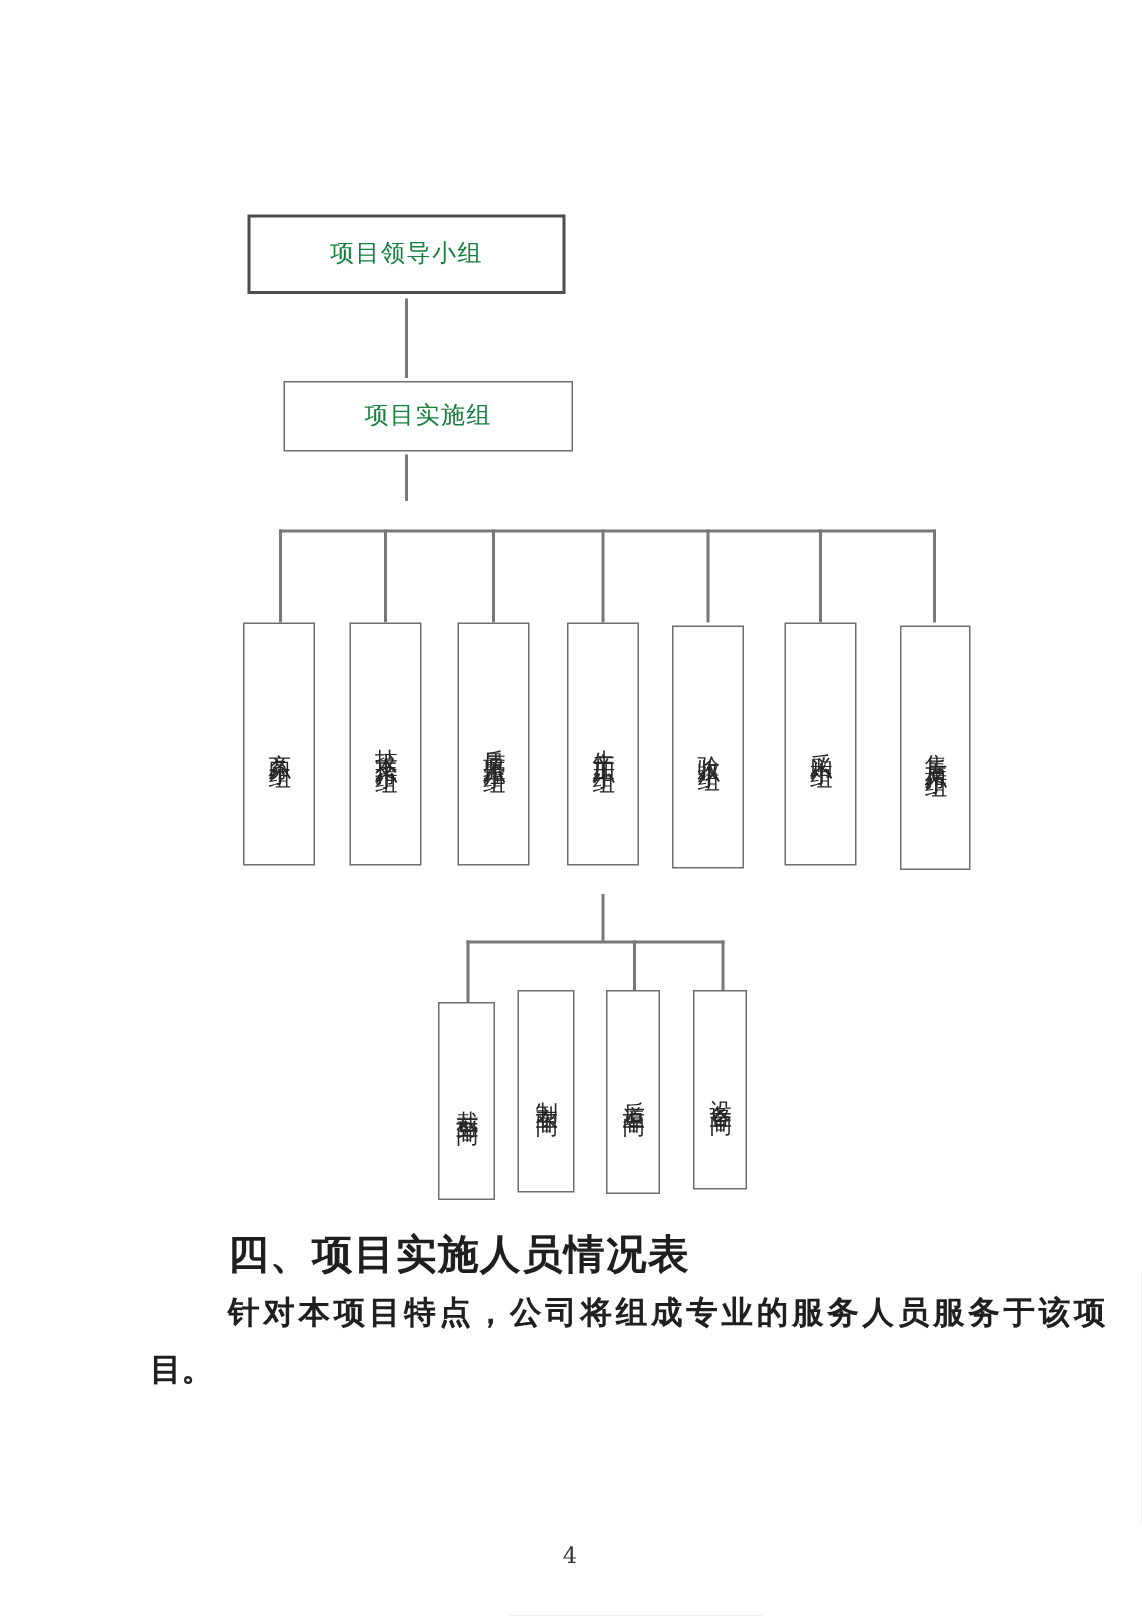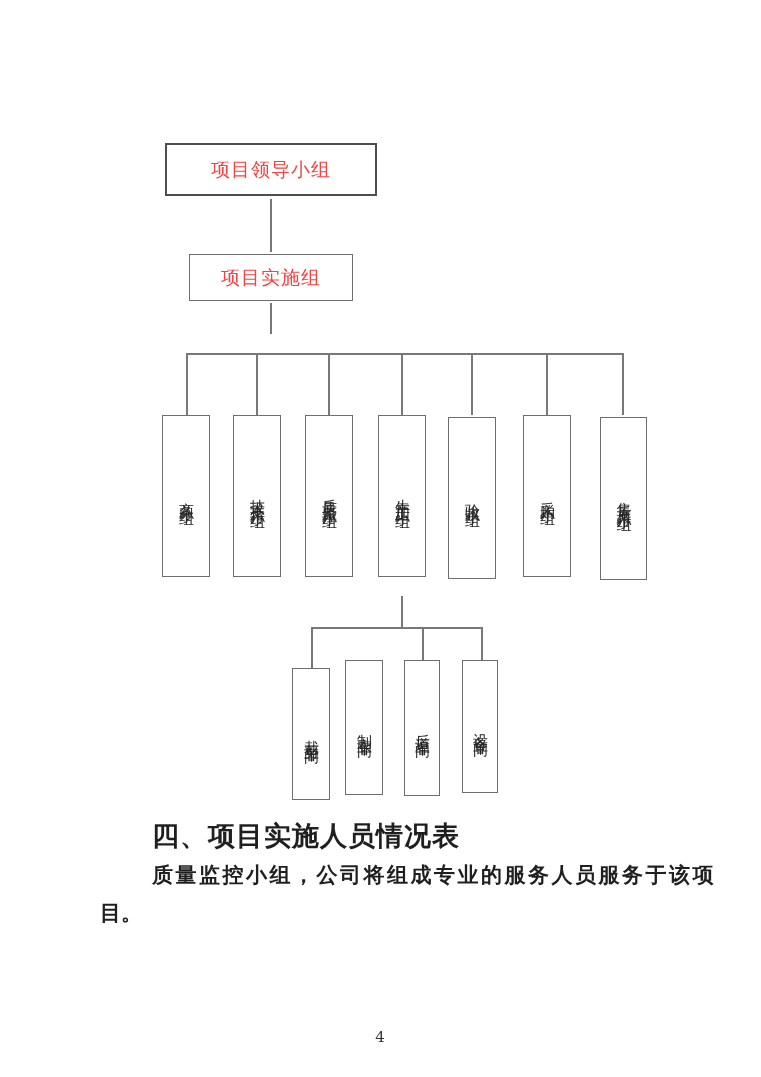--- a/index.html
+++ b/index.html
@@ -42,21 +42,21 @@
   .obox {
     position: absolute;
     background: #fff;
     border: 1.5px solid #6e6e6e;
     display: flex;
     align-items: center;
     justify-content: center;
     box-sizing: border-box;
   }
   .obox.lvl1 { border: 2px solid #4d4d4d; }
-  .hlabel { font-size: 19px; color: #ef4444; letter-spacing: 1px; white-space: nowrap; }
+  .hlabel { font-size: 16px; color: #15803d; letter-spacing: 1px; white-space: nowrap; }
   .vlabel {
     writing-mode: vertical-rl;
     text-orientation: upright;
     font-size: 15px;
     letter-spacing: 3px;
     color: #262626;
     line-height: 1;
   }
   
   .vline, .hline { position: absolute; background: #787878; }
@@ -70,21 +70,21 @@
 
 
   <div>
 
     <div class="obox lvl1" style="left:165px; top:143px; width:212px; height:53px;">
       <span class="hlabel">项目领导小组</span>
     </div>
 
     <div class="vline" style="left:270px; top:199px; height:53px;"></div>
 
-    <div class="obox" style="left:189px; top:254px; width:164px; height:47px;align-items:center;">
+    <div class="obox" style="left:189px; top:254px; width:193px; height:47px;align-items:center;">
       <span class="hlabel">项目实施组</span>
     </div>
 
     <div class="vline" style="left:270px; top:303px; height:31px;"></div>
 
     <div class="hline" style="left:186px; top:353px; width:438px;"></div>
 
     <div class="vline" style="left:186px; top:353px; height:62px;"></div>
     <div class="vline" style="left:256px; top:353px; height:62px;"></div>
     <div class="vline" style="left:328px; top:353px; height:62px;"></div>
@@ -132,18 +132,18 @@
     <div class="obox" style="left:404px; top:660px; width:36px; height:136px;">
       <span class="vlabel">后道车间</span>
     </div>
     <div class="obox" style="left:462px; top:660px; width:36px; height:133px;">
       <span class="vlabel">设备车间</span>
     </div>
 
   </div>
 
   <div class="txt heading">四、项目实施人员情况表</div>
-  <div class="txt para1">质量监控小组，公司将组成专业的服务人员服务于该项</div>
+  <div class="txt para1">针对本项目特点，公司将组成专业的服务人员服务于该项</div>
   <div class="txt para2">目。</div>
 
   <div class="txt pageno">4</div>
 
 </div>
 
 </body></html>

